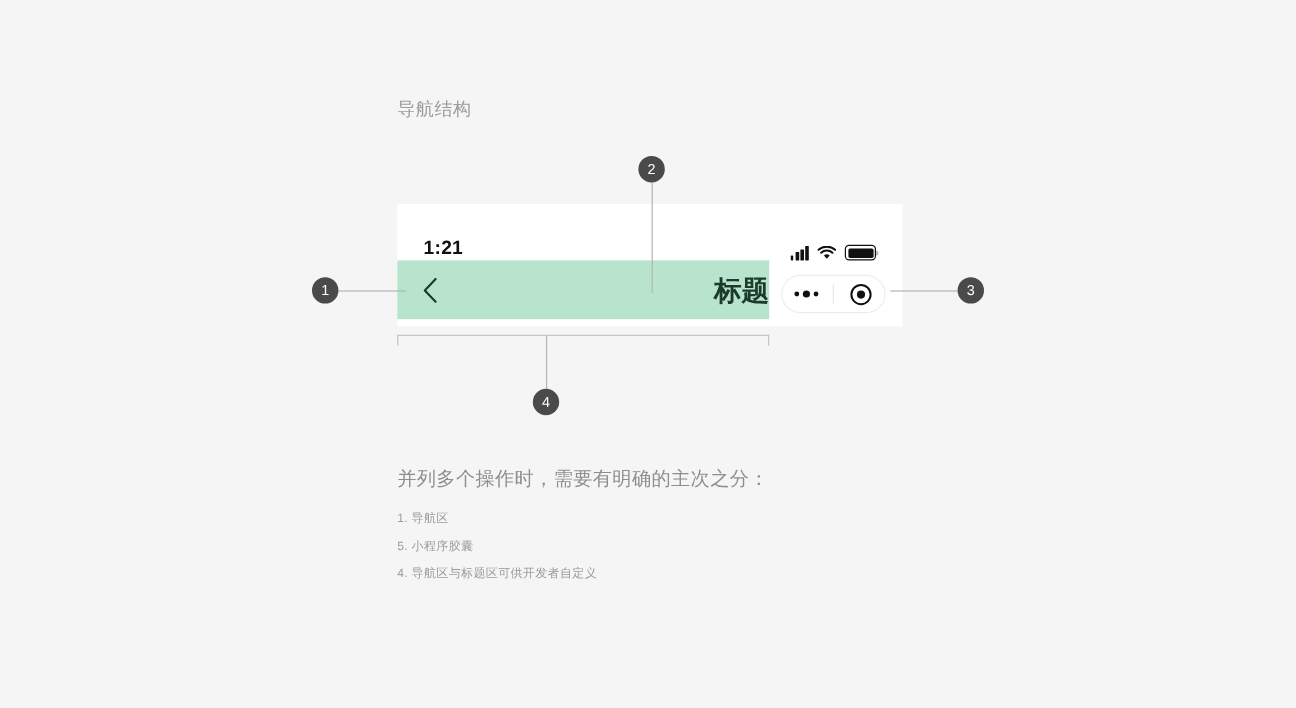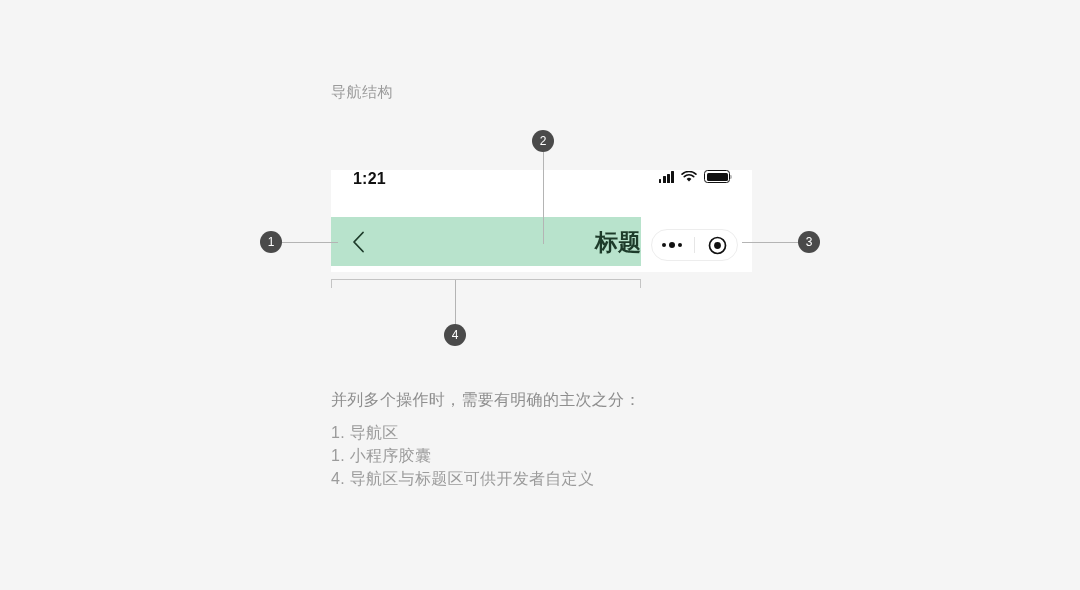--- a/index.html
+++ b/index.html
@@ -47,21 +47,21 @@
     overflow: hidden;
   }
 
   .statusbar {
     position: absolute;
     left: 0;
     top: 0;
     width: 421px;
     height: 47px;
     display: flex;
-    align-items: flex-start;
+    align-items: flex-end;
     justify-content: space-between;
     padding: 0 22px;
     box-sizing: border-box;
   }
   .status-time {
     font-size: 16px;
     font-weight: bold;
     color: #111111;
     letter-spacing: 0.2px;
   }
@@ -238,21 +238,21 @@
     font-size: 16px;
     color: #8e8e8e;
     line-height: 22px;
     letter-spacing: 0.3px;
     white-space: nowrap;
   }
   .notes {
     position: absolute;
     left: 331px;
     top: 421px;
-    font-size: 16px;
+    font-size: 10px;
     color: #9b9b9b;
     line-height: 23px;
     letter-spacing: 0.3px;
   }
   .notes div { white-space: nowrap; }
 </style>
 </head>
 <body>
 
 <div class="stage">
@@ -316,17 +316,17 @@
           <circle cx="9.5" cy="9.5" r="3.4" fill="#111"></circle>
         </svg>
       </span>
     </div>
   </div>
 
   <div class="lede">并列多个操作时，需要有明确的主次之分：</div>
 
   <div class="notes">
     <div>1. 导航区</div>
-    <div>1. 小程序胶囊</div>
+    <div>5. 小程序胶囊</div>
     <div>4. 导航区与标题区可供开发者自定义</div>
   </div>
 
 </div>
 
 </body></html>

